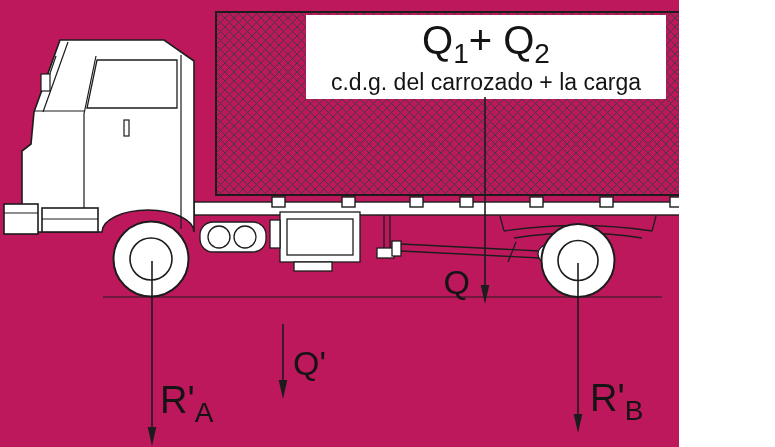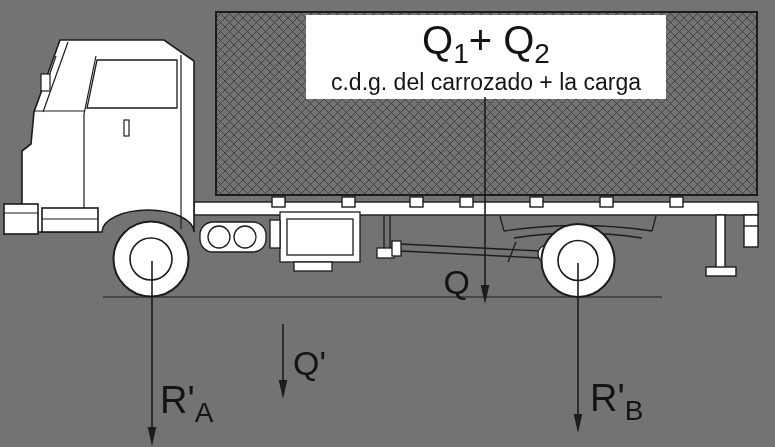--- a/index.html
+++ b/index.html
@@ -1,24 +1,24 @@
 <!DOCTYPE html>
 <html><head>
 <meta charset="utf-8">
 <style>
   html, body {
     margin: 0;
     padding: 0;
     background: #ffffff;
   }
   .stage {
-    width: 775px;
+    width: 679px;
     height: 447px;
     position: relative;
-    background: #737373;
+    background: #be185d;
     overflow: hidden;
   }
   svg { display: block; }
   svg text {
     font-family: "Liberation Sans", "DejaVu Sans", sans-serif;
     fill: #141414;
     stroke: none;
   }
   .ln { stroke: #1c1c1c; fill: none; }
   .wh { stroke: #1c1c1c; fill: #ffffff; }

